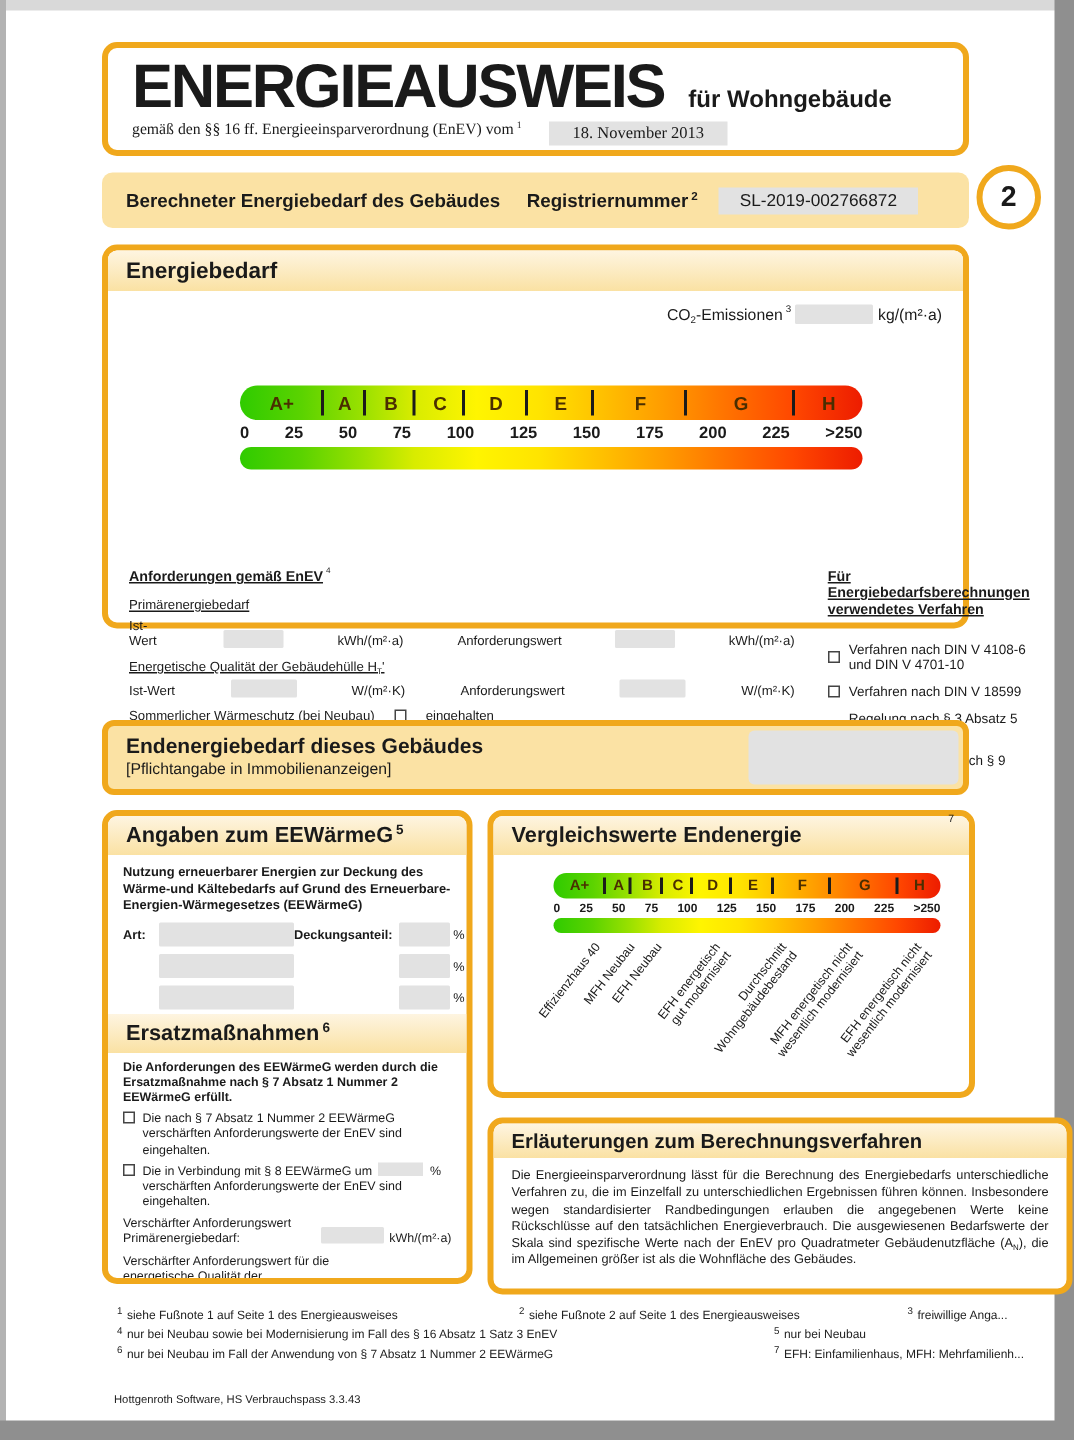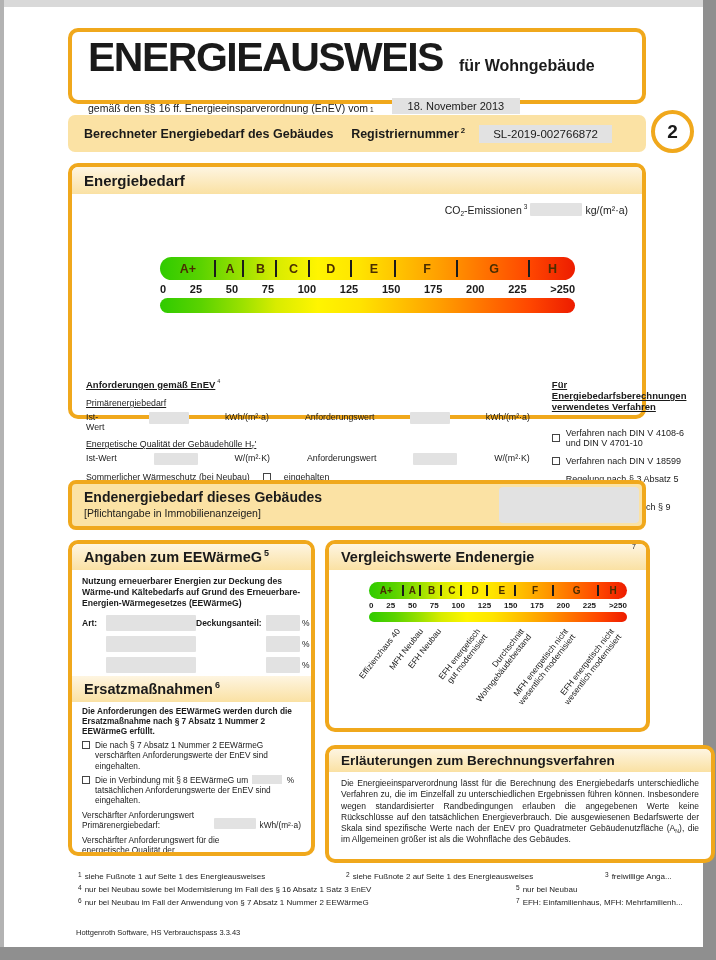--- a/index.html
+++ b/index.html
@@ -23,21 +23,21 @@
 
   
   .title-box {
     position:absolute; left:68px; top:28px; width:578px; height:76px;
     border:4px solid var(--gold); border-radius:10px; background:#fff;
     padding:5px 10px 0 16px;
   }
   .title-row { display:flex; align-items:baseline; gap:16px; }
   .main-title { font-size:41px; font-weight:bold; letter-spacing:-1.5px; line-height:1; }
   .main-sub   { font-size:16px; font-weight:bold; }
-  .law-row { display:flex; align-items:flex-end; margin-top:20px; font-size:10.5px; }
+  .law-row { display:flex; align-items:flex-start; margin-top:3px; font-size:10.5px;font-family:Liberation Serif, serif; }
   .date-box { margin-left:18px; background:var(--fill); padding:2px 16px; font-size:11px; }
 
   
   .info-band {
     position:absolute; left:68px; top:115px; width:578px; height:37px;
     background:var(--amber); border-radius:7px;
     display:flex; align-items:center; padding:0 10px 0 16px; font-size:12.5px;
   }
   .ib-title { font-weight:bold; }
   .ib-reg   { font-weight:bold; margin-left:auto; }
@@ -71,21 +71,21 @@
   .seg:not(:last-child)::after { content:""; position:absolute; right:0; top:15%; height:70%; width:2px; background:#1b1b1b; }
   .ticks { display:flex; justify-content:space-between; font-weight:bold; }
   .scale-lg .ticks { font-size:11px; margin-top:3px; }
   .grad-bar { background:var(--scale-grad); border-radius:8px; }
   .scale-lg .grad-bar { height:15px; margin-top:3px; }
 
   .req-cols { position:absolute; left:14px; top:212px; width:552px; display:flex; gap:22px; }
   .req-col { flex:1; font-size:8.8px; }
   .uh { font-weight:bold; text-decoration:underline; font-size:9.5px; }
   .uh2 { text-decoration:underline; }
-  .req-row { display:flex; align-items:flex-start; justify-content:space-between; margin:4px 0 7px 0;gap:36px; }
+  .req-row { display:flex; align-items:flex-end; justify-content:space-between; margin:4px 0 7px 0;gap:36px; }
   .req-row .fill { width:44px; height:12px; }
   .req-head { margin-top:3px; }
   .summer-row { display:flex; align-items:center; gap:13px; margin-top:6px; }
   .chk { flex:none; width:8px; height:8px; border:1px solid #444; background:#fff; display:inline-block; }
   .verfahren-title { margin-bottom:16px; }
   .chk-row { display:flex; align-items:center; gap:6px; margin-bottom:8px; font-size:9px; }
 
   
   #endenergie {
     left:68px; top:480px; width:578px; height:50px;
@@ -322,21 +322,21 @@
 
   <div class="section-band mid-band"><span>Ersatzmaßnahmen</span><span class="sup">6</span></div>
   <div class="em-intro">Die Anforderungen des EEWärmeG werden durch die Ersatzmaßnahme nach § 7 Absatz 1 Nummer 2 EEWärmeG erfüllt.</div>
 
   <div class="chk-para">
     <span class="chk"></span>
     <span>Die nach § 7 Absatz 1 Nummer 2 EEWärmeG verschärften Anforderungswerte der EnEV sind eingehalten.</span>
   </div>
   <div class="chk-para">
     <span class="chk"></span>
-    <span><span>Die in Verbindung mit § 8 EEWärmeG um</span> <span class="fill-inline"></span> <span>%</span> <span>tatsächlichen Anforderungswerte der EnEV sind eingehalten.</span></span>
+    <span><span>Die in Verbindung mit § 8 EEWärmeG um</span> <span class="fill-inline"></span> <span>%</span> <span>verschärften Anforderungswerte der EnEV sind eingehalten.</span></span>
   </div>
 
   <div class="req-line">
     <span class="lbl">Verschärfter Anforderungswert Primärenergiebedarf:</span>
     <span class="fill"></span>
     <span class="unit">kWh/(m²·a)</span>
   </div>
   <div class="req-line">
     <span class="lbl"><span>Verschärfter Anforderungswert für die energetische Qualität der Gebäudehülle H</span><span>'</span></span>
     <span class="fill"></span>

